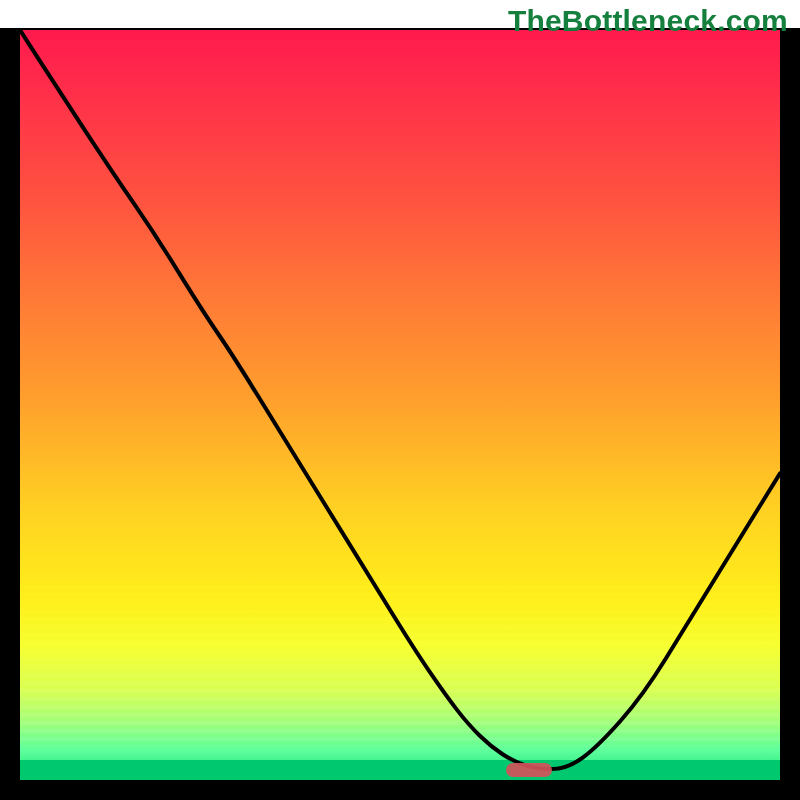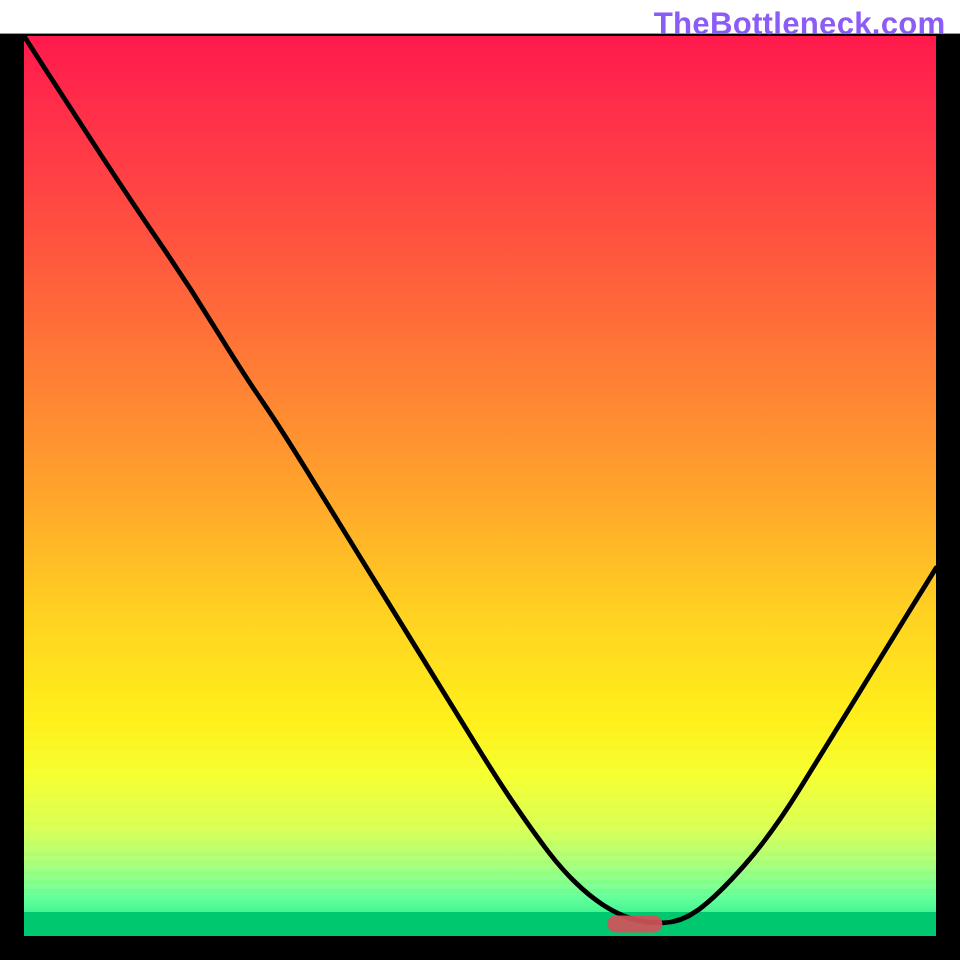--- a/index.html
+++ b/index.html
@@ -13,23 +13,23 @@
   }
   .wrap {
     position: relative;
     width: 800px;
     height: 800px;
   }
   .attribution {
     position: absolute;
     top: 4px;
     right: 12px;
-    font-size: 26px;
+    font-size: 30px;
     font-weight: 600;
-    color: #8b5cf6;
+    color: #15803d;
     letter-spacing: 0.2px;
     z-index: 5;
   }
   .plot-outer {
     position: absolute;
     left: 0;
     top: 28px;
     width: 800px;
     height: 772px;
     background: #000000;

